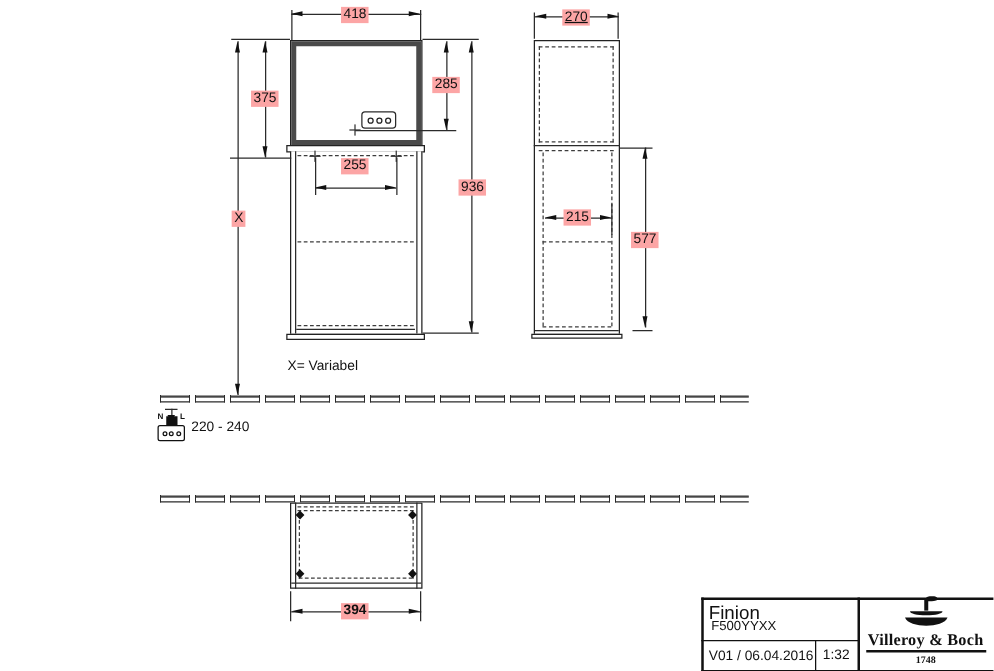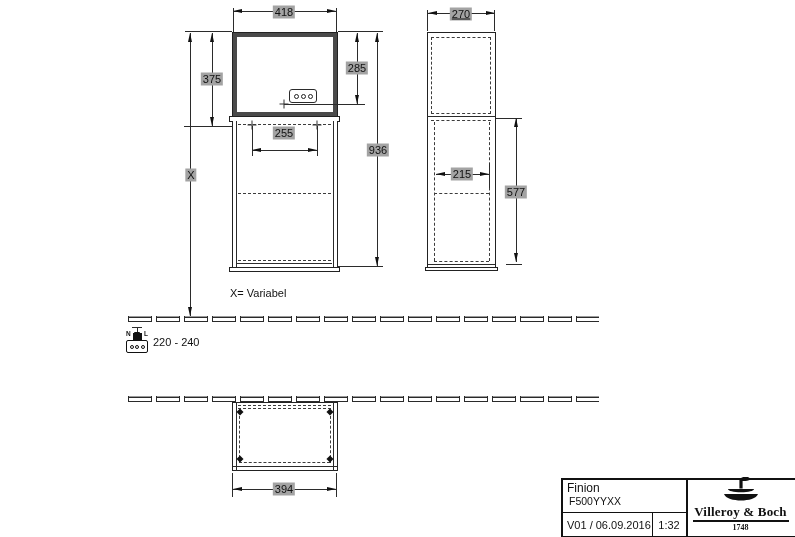--- a/index.html
+++ b/index.html
@@ -4,21 +4,21 @@
 <style>
   html,body{margin:0;padding:0;background:#fff;}
   *{box-sizing:border-box;}
   .canvas{position:relative;width:795px;height:537px;background:#fff;overflow:hidden;
           font-family:"Liberation Sans",sans-serif;color:#111;}
   .hl{position:absolute;height:1px;background:#2b2b2b;}
   .vl{position:absolute;width:1px;background:#2b2b2b;}
   .dhl{position:absolute;height:0;border-top:1px dashed #3c3c3c;}
   .dvl{position:absolute;width:0;border-left:1px dashed #3c3c3c;}
   .box{position:absolute;background:#fff;border:1px solid #222;}
-  .dimtxt{position:absolute;font-size:11px;line-height:1;background:#a3a3a3;padding:1px 2px;
+  .dimtxt{position:absolute;font-size:11px;line-height:1;background:#fca5a5;padding:1px 2px;
           transform:translate(-50%,-50%);white-space:nowrap;}
   .ar{position:absolute;width:0;height:0;border-style:solid;}
   .ar-up{border-width:0 2.5px 9px 2.5px;border-color:transparent transparent #111 transparent;}
   .ar-dn{border-width:9px 2.5px 0 2.5px;border-color:#111 transparent transparent transparent;}
   .ar-lf{border-width:2.5px 9px 2.5px 0;border-color:transparent #111 transparent transparent;}
   .ar-rt{border-width:2.5px 0 2.5px 9px;border-color:transparent transparent transparent #111;}
   .cross{position:absolute;width:9px;height:9px;transform:translate(-50%,-50%);
          background:linear-gradient(#333,#333) center/9px 1px no-repeat,
                     linear-gradient(#333,#333) center/1px 9px no-repeat;}
   .wall{position:absolute;height:6px;
@@ -178,31 +178,31 @@
     <div class="diamond" style="left:330px;top:412px;"></div>
     <div class="diamond" style="left:240px;top:459px;"></div>
     <div class="diamond" style="left:330px;top:459px;"></div>
     <div class="hl" style="left:233px;top:466px;width:104px;"></div>
 
     <div class="vl" style="left:232px;top:473px;height:24px;"></div>
     <div class="vl" style="left:336px;top:473px;height:24px;"></div>
     <div class="hl" style="left:233px;top:489px;width:104px;"></div>
     <div class="ar ar-lf" style="left:233px;top:487px;"></div>
     <div class="ar ar-rt" style="left:327px;top:487px;"></div>
-    <div class="dimtxt" style="left:284px;top:489px;">394</div>
+    <div class="dimtxt" style="left:284px;top:489px;font-weight:bold;">394</div>
   </div>
 
   <div>
     <div style="position:absolute;left:561px;top:478px;width:234px;height:59px;border:2px solid #111;border-right:none;border-bottom:1px solid #111;background:#fff;"></div>
     <div class="tb-line" style="left:561px;top:512px;width:126px;height:1px;"></div>
     <div class="tb-line" style="left:652px;top:512px;width:1px;height:25px;"></div>
     <div class="tb-line" style="left:686px;top:478px;width:1.5px;height:59px;"></div>
-    <div class="lbl" style="left:567px;top:482px;font-size:12px;">Finion</div>
+    <div class="lbl" style="left:567px;top:482px;font-size:15px;">Finion</div>
     <div class="lbl" style="left:569px;top:495px;font-size:10.5px;">F500YYXX</div>
-    <div class="lbl" style="left:567px;top:519px;font-size:11px;">V01 / 06.09.2016</div>
+    <div class="lbl" style="left:567px;top:519px;font-size:11px;">V01 / 06.04.2016</div>
     <div class="dimtxt" style="left:669px;top:525px;background:transparent;">1:32</div>
 
     <svg style="position:absolute;left:717px;top:477px;" width="48" height="26" viewBox="0 0 48 26">
       <path d="M24 1 c4 -2.5 8.5 -1.5 9.5 1.5 c-3 2 -7.5 1.5 -9.5 1.5 z" fill="#111"></path>
       <rect x="22.4" y="2" width="3.2" height="9.5" fill="#111"></rect>
       <path d="M11 12 h26 c0 2 -5.5 3.2 -13 3.2 s-13 -1.2 -13 -3.2 z" fill="#111"></path>
       <path d="M7 17 h34 c-1.5 4.5 -9.5 6.5 -17 6.5 s-15.5 -2 -17 -6.5 z" fill="#111"></path>
     </svg>
     <div class="brand" style="left:687px;top:504px;width:107px;text-align:center;font-size:13px;letter-spacing:0.2px;color:#111;">Villeroy &amp; Boch</div>
     <div class="tb-line" style="left:693px;top:520px;width:96px;height:1.5px;"></div>

